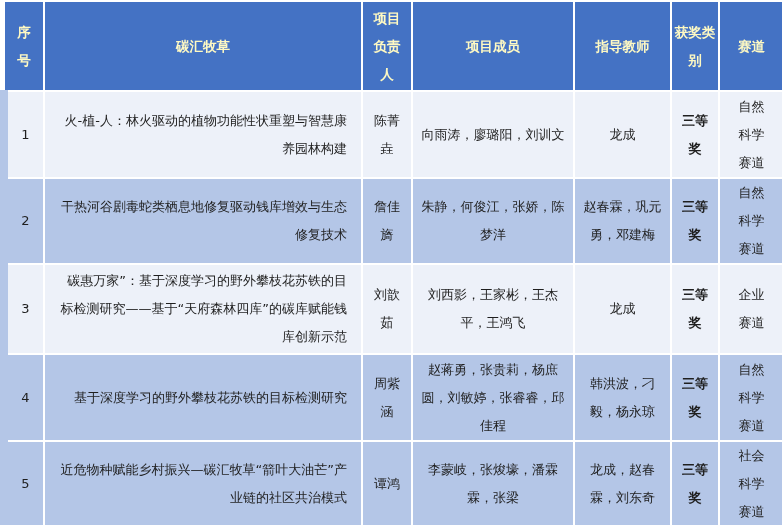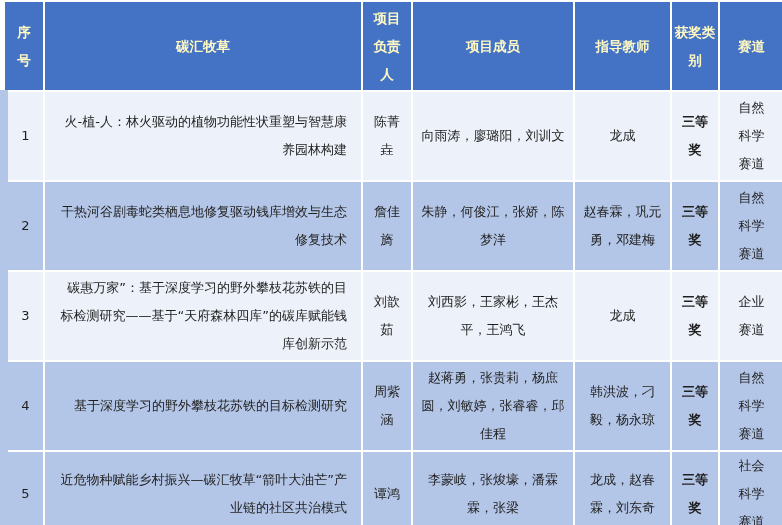--- a/index.html
+++ b/index.html
@@ -42,21 +42,21 @@
   tbody tr:nth-child(3) { height:90px; }
   tbody tr:nth-child(4) { height:87px; }
   tbody tr:nth-child(5) { height:73px; }
 
   tr.band-light td { background:#EDF1F9; }
   tr.band-dark  td { background:#B4C6E7; }
 
   tbody td:first-child { border-left:8px solid #B4C6E7; }
 
   td:nth-child(2) { padding:0 14px;text-align:right; }
-  td:nth-child(3) { padding:16px 8px;margin-left:36px; }
+  td:nth-child(3) { padding:6px 8px;margin-left:36px; }
   td:nth-child(4) { padding:0 5px; }
   td:nth-child(5) { padding:0 8px; }
   td:nth-child(6) { padding:0 6px;font-weight:bold; }
   td:nth-child(7) { padding:0 14px; }
 </style>
 </head>
 <body>
 
 <div class="page">
   <table class="awards">

